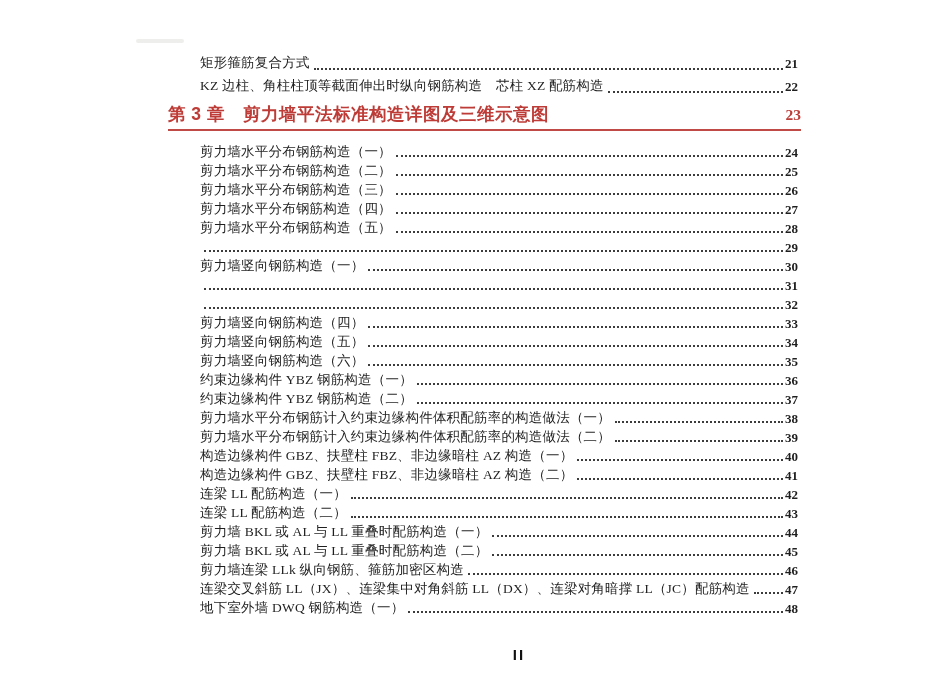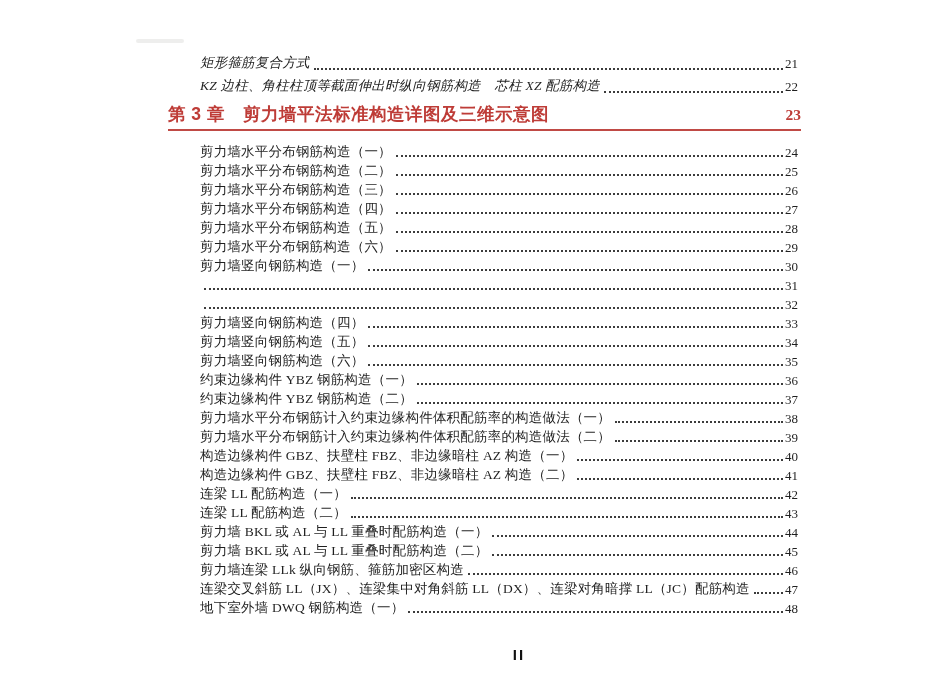--- a/index.html
+++ b/index.html
@@ -38,30 +38,31 @@
   }
   .toc-dots {
     flex: 1;
     min-width: 8px;
     border-bottom: 2px dotted #3c3c3c;
     margin: 0 2px 4px 4px;
   }
   .toc-page {
     font-size: 13px;
     white-space: nowrap;
+    font-weight: bold;
   }
   
   #front-list {
     position: absolute;
     top: 51px;
     left: 200px;
     width: 598px;
   }
   #front-list .toc-row { height: 23px; }
-  #front-list .toc-label { line-height: 22px; font-style: italic; }
+  #front-list .toc-label { line-height: 22px; }
   #front-list .toc-page { line-height: 21px; }
   
   #toc-list {
     position: absolute;
     top: 142px;
     left: 200px;
     width: 598px;
   }
   #toc-list .toc-row { height: 19px; }
   #toc-list .toc-label { line-height: 18px; }
@@ -152,21 +153,20 @@
       <span class="toc-label">剪力墙水平分布钢筋构造（四）</span>
       <span class="toc-dots"></span>
       <span class="toc-page">27</span>
     </div>
     <div class="toc-row">
       <span class="toc-label">剪力墙水平分布钢筋构造（五）</span>
       <span class="toc-dots"></span>
       <span class="toc-page">28</span>
     </div>
     <div class="toc-row">
-      <span class="toc-label">剪力墙水平分布钢筋构造（六）</span>
       <span class="toc-dots"></span>
       <span class="toc-page">29</span>
     </div>
     <div class="toc-row">
       <span class="toc-label">剪力墙竖向钢筋构造（一）</span>
       <span class="toc-dots"></span>
       <span class="toc-page">30</span>
     </div>
     <div class="toc-row">
       <span class="toc-dots"></span>

